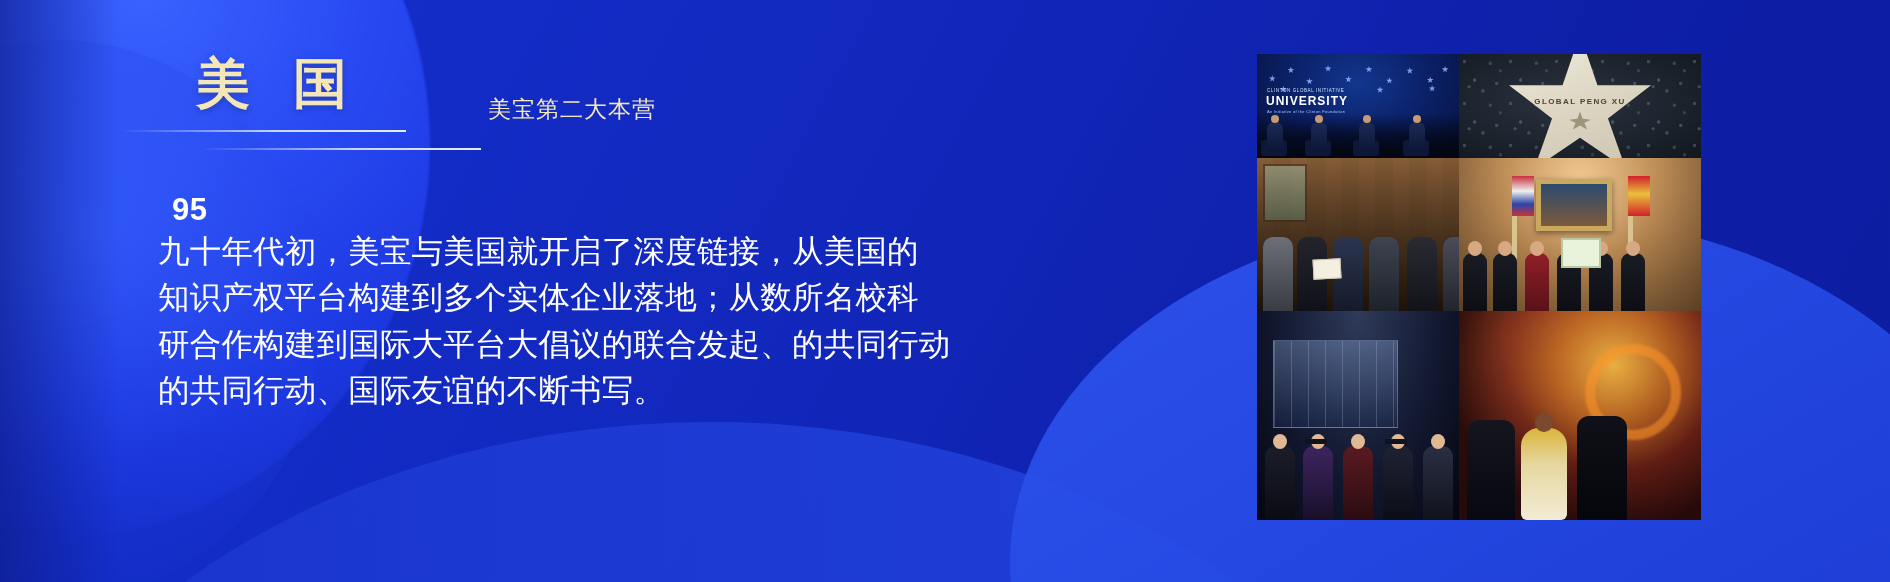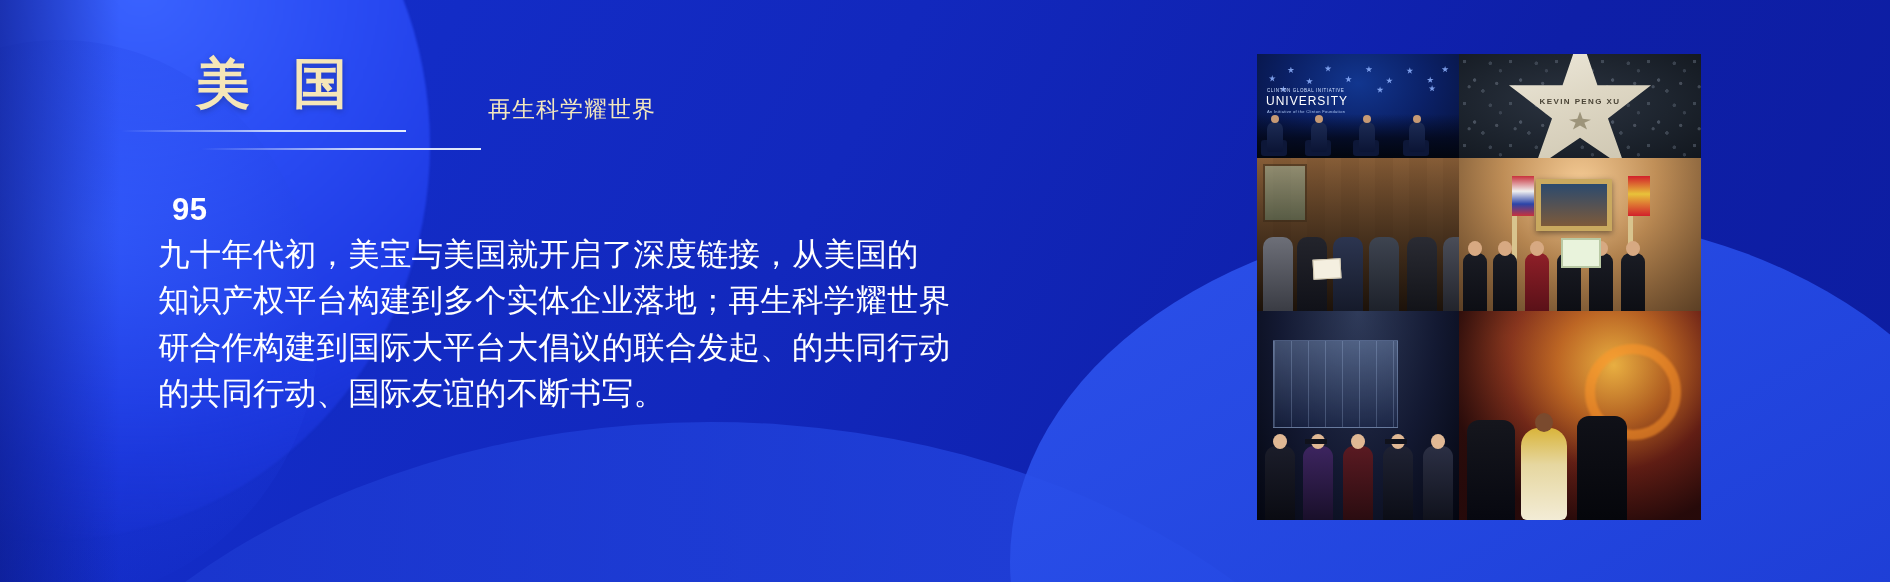--- a/index.html
+++ b/index.html
@@ -133,20 +133,21 @@
     letter-spacing: 0.5px;
   }
   .paragraph {
     margin: 0;
     color: #ffffff;
     font-size: 31.5px;
     line-height: 1.47;
     letter-spacing: 0.2px;
     text-align: justify;
     text-justify: inter-character;
+    font-family: Liberation Mono, monospace;
   }
   .paragraph .pline { display: block; white-space: nowrap; }
   .pline.indent { padding-left: 14px; }
 
   
   .collage {
     position: absolute;
     left: 1257px;
     top: 54px;
     width: 444px;
@@ -167,21 +168,21 @@
   }
   .c-cgi .stars {
     position: absolute; left: 4%; top: 6%; width: 92%; height: 34%;
   }
   .c-cgi .stars i {
     position: absolute; width: 7px; height: 7px; background: #8fb3ff;
     clip-path: polygon(50% 0%,61% 35%,98% 35%,68% 57%,79% 91%,50% 70%,21% 91%,32% 57%,2% 35%,39% 35%);
     opacity: 0.85;
   }
   .c-cgi .cgi-top { position: absolute; left: 10px; top: 34px; font-size: 4.5px; letter-spacing: 0.6px; color: #cfe0ff; }
-  .c-cgi .cgi-main { position: absolute; left: 9px; top: 40px; font-size: 12px; font-weight: 400; letter-spacing: 1px; color: #ffffff; }
+  .c-cgi .cgi-main { position: absolute; left: 9px; top: 40px; font-size: 12px; font-weight: 700; letter-spacing: 1px; color: #ffffff; }
   .c-cgi .cgi-sub { position: absolute; left: 10px; top: 55px; font-size: 4px; color: #a8c2f0; letter-spacing: 0.3px; }
   .c-cgi .panelists { position: absolute; left: 0; bottom: 0; width: 100%; height: 42%;
     background: linear-gradient(180deg, rgba(4,10,32,0) 0%, rgba(3,8,26,0.85) 55%, #02060f 100%); }
   .c-cgi .fig { position: absolute; bottom: 6px; width: 16px; height: 30px;
     background: linear-gradient(180deg, #1c2b55 0%, #0b1434 100%); border-radius: 7px 7px 2px 2px; }
   .c-cgi .fig::before { content:""; position:absolute; left:4px; top:-7px; width:8px; height:8px; border-radius:50%;
     background:#c79a74; }
   .c-cgi .chair { position:absolute; bottom:2px; width:26px; height:16px; background:#0d1738; border-radius:3px; }
 
   
@@ -304,29 +305,29 @@
 
   <div class="header">
     <div class="title-zone">
       <h1 class="title">美 国</h1>
       <div class="rule-group">
         <div class="rule rule-top"></div>
         <div class="rule rule-bot"></div>
       </div>
     </div>
     <div class="subtitle">
-      <div>再生科学耀世界</div>
+      <div>美宝第二大本营</div>
     </div>
   </div>
 
   <div class="body-block">
     <div class="kicker">95</div>
     <p class="paragraph">
       <span class="pline">九十年代初，美宝与美国就开启了深度链接，从美国的</span>
-      <span class="pline">知识产权平台构建到多个实体企业落地；再生科学耀世界</span>
+      <span class="pline">知识产权平台构建到多个实体企业落地；从数所名校科</span>
       <span class="pline">研合作构建到国际大平台大倡议的联合发起、的共同行动</span>
       <span class="pline">的共同行动、国际友谊的不断书写。</span>
     </p>
   </div>
 
   <div class="collage">
 
     <div class="cell c-cgi">
       <div class="stars">
         <i style="left:2%;top:42%"></i>
@@ -354,21 +355,21 @@
         <div class="fig" style="left:10px"></div>
           <div class="fig" style="left:54px"></div>
         <div class="fig" style="left:102px"></div>
           <div class="fig" style="left:152px"></div>
       </div>
     </div>
 
     <div class="cell c-star">
       <div class="terrazzo"></div>
       <div class="star5"></div>
-      <div class="star-name">KEVIN PENG XU</div>
+      <div class="star-name">GLOBAL PENG XU</div>
       <div class="emblem"></div>
     </div>
 
     <div class="cell c-cert">
       <div class="wall"></div>
       <div class="window"></div>
       <div class="person" style="left:6px;background:linear-gradient(180deg,#6d6f78,#3a3c44)"></div>
       <div class="person" style="left:40px;background:linear-gradient(180deg,#23242c,#101118)"></div>
       <div class="person" style="left:76px;background:linear-gradient(180deg,#2c3550,#151a2a)"></div>
       <div class="person" style="left:112px;background:linear-gradient(180deg,#3e4450,#1d212a)"></div>

